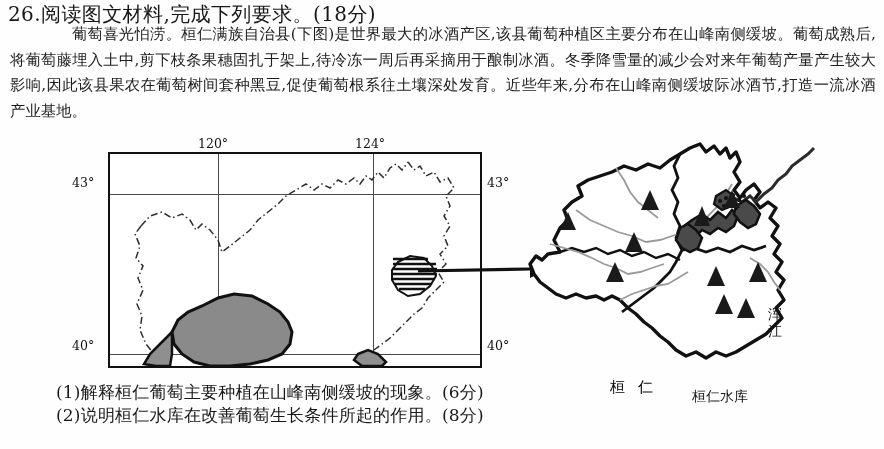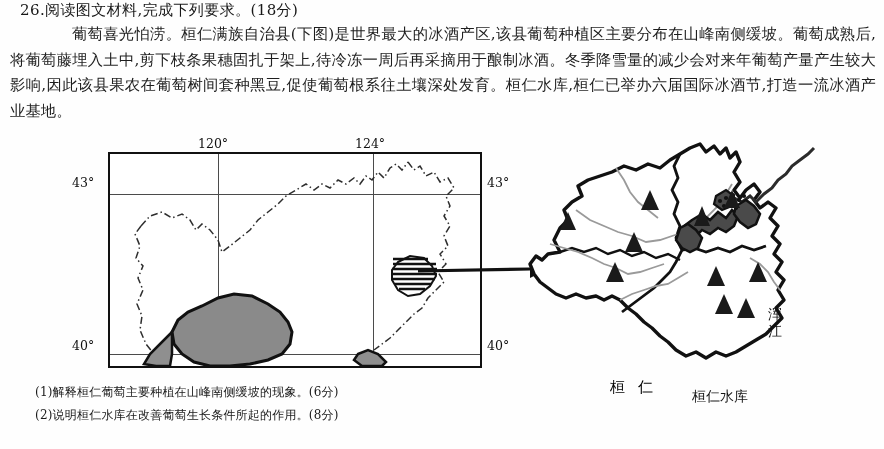--- a/index.html
+++ b/index.html
@@ -17,23 +17,23 @@
   }
   .page {
     position: absolute;
     inset: 0;
     background: #fefefe;
   }
 
   
   .qhead {
     position: absolute;
-    left: 20px;
+    left: 8px;
     top: 1px;
-    font-size: 15px;
+    font-size: 20px;
     letter-spacing: 0.4px;
     white-space: nowrap;
     color: #171717;
   }
 
   
   .para {
     position: absolute;
     left: 10px;
     top: 22px;
@@ -144,23 +144,23 @@
   .legend-row {
     display: flex;
     align-items: center;
     height: 22px;
     white-space: nowrap;
   }
 
   
   .questions {
     position: absolute;
-    left: 35px;
+    left: 56px;
     top: 381px;
-    font-size: 12px;
+    font-size: 17px;
     line-height: 22.5px;
     color: #191919;
     letter-spacing: 0.2px;
   }
   .questions div { white-space: nowrap; }
 
   
   .watermark {
     position: absolute;
     left: 16px;
@@ -189,21 +189,21 @@
 </head>
 <body>
 
 <div class="page">
 
   <div class="qhead">
     <span>26.</span><span>阅读图文材料,完成下列要求。(18分)</span>
   </div>
 
   <div class="para">
-    <span>葡萄喜光怕涝。桓仁满族自治县(下图)是世界最大的冰酒产区,该县葡萄种植区主要</span><span>分布在山峰南侧缓坡。葡萄成熟后,将葡萄藤埋入土中,剪下枝条果穗固扎于架上,待冷</span><span>冻一周后再采摘用于酿制冰酒。冬季降雪量的减少会对来年葡萄产量产生较大影响,因此该</span><span>县果农在葡萄树间套种黑豆,促使葡萄根系往土壤深处发育。桓仁水库,桓仁已举办六届国</span><span>际冰酒节,打造一流冰酒产业基地。</span>
+    <span>葡萄喜光怕涝。桓仁满族自治县(下图)是世界最大的冰酒产区,该县葡萄种植区主要</span><span>分布在山峰南侧缓坡。葡萄成熟后,将葡萄藤埋入土中,剪下枝条果穗固扎于架上,待冷</span><span>冻一周后再采摘用于酿制冰酒。冬季降雪量的减少会对来年葡萄产量产生较大影响,因此该</span><span>县果农在葡萄树间套种黑豆,促使葡萄根系往土壤深处发育。近些年来,分布在山峰南侧缓坡</span><span>际冰酒节,打造一流冰酒产业基地。</span>
   </div>
 
   <div class="figure">
 
     <div class="map-left">
       <div class="grid-v" style="left:108px;"></div>
       <div class="grid-v" style="left:263px;"></div>
       <div class="grid-h" style="top:40px;"></div>
       <div class="grid-h" style="top:200px;"></div>
 

